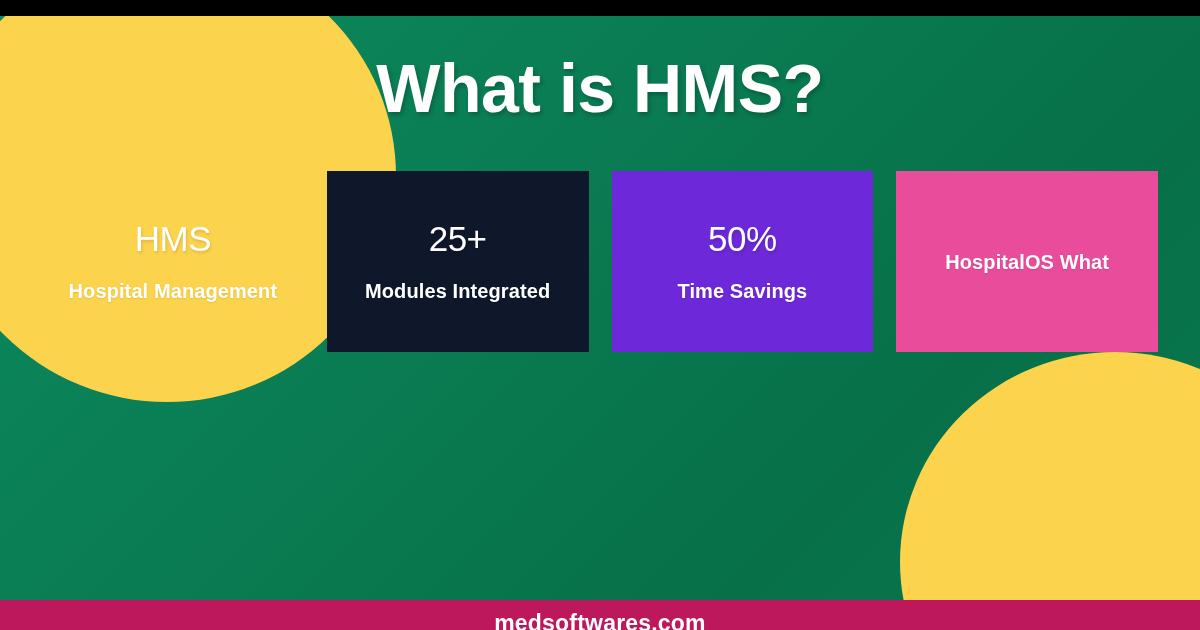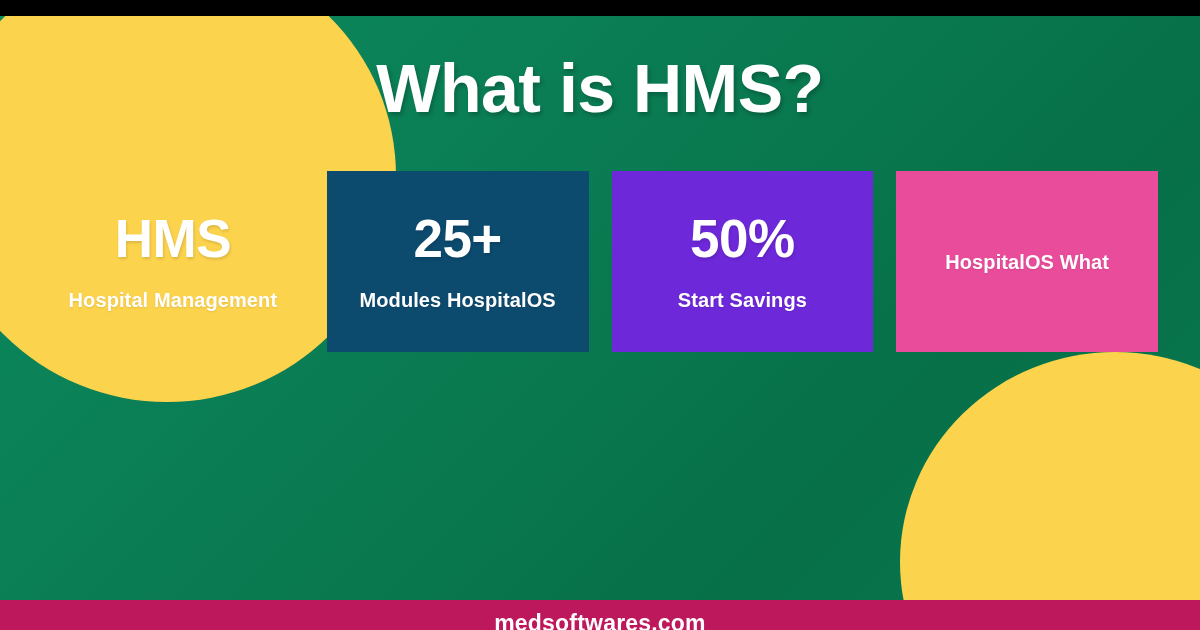--- a/index.html
+++ b/index.html
@@ -62,26 +62,26 @@
     flex:1 1 0;
     margin-right:23px;
     display:flex;
     flex-direction:column;
     align-items:center;
     justify-content:center;
     position:relative;
   }
   .card:last-child { margin-right:0; }
   .card.transparent { background:transparent; }
-  .card.mint   { background:#0c4a6e; }
+  .card.mint   { background:#0f172a; }
   .card.green  { background:#6d28d9; }
   .card.pink   { background:#E94C9B; }
   .card-value {
-    font-size:53px;
-    font-weight:bold;
+    font-size:35px;
+    font-weight:normal;
     color:#ffffff;
     line-height:1.0;
     letter-spacing:-0.5px;
     text-shadow:1px 2px 3px rgba(0,0,0,0.13);
     margin-bottom:24px;
   }
   .card-label {
     font-size:20px;
     font-weight:bold;
     color:#ffffff;
@@ -123,26 +123,26 @@
 
   <div class="cards">
 
     <div class="card transparent">
       <div class="card-value">HMS</div>
       <div class="card-label">Hospital Management</div>
     </div>
 
     <div class="card mint">
       <div class="card-value">25+</div>
-      <div class="card-label">Modules HospitalOS</div>
+      <div class="card-label">Modules Integrated</div>
     </div>
 
     <div class="card green">
       <div class="card-value">50%</div>
-      <div class="card-label">Start Savings</div>
+      <div class="card-label">Time Savings</div>
     </div>
 
     <div class="card pink">
       <div class="card-label">HospitalOS What</div>
     </div>
 
   </div>
 
   <div class="footer">
     <span class="footer-text">medsoftwares.com</span>

